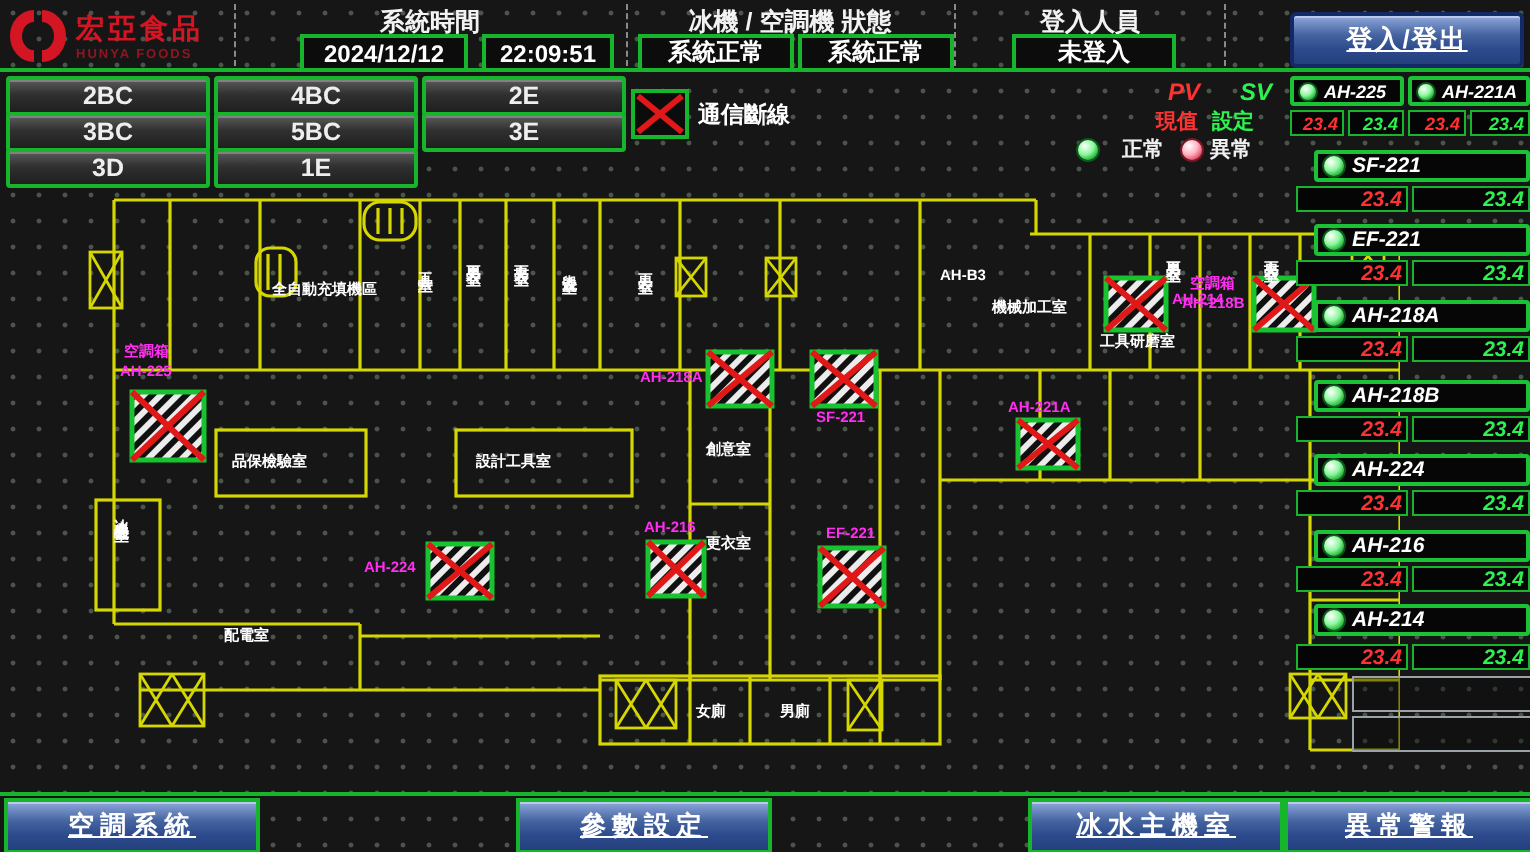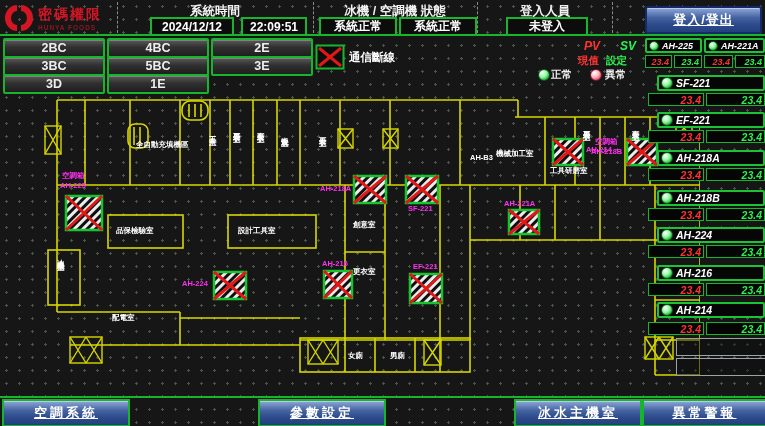--- a/index.html
+++ b/index.html
@@ -57,21 +57,21 @@
 <body>
 
 <div id="screen">
 
   <div class="abs" style="left:4px;top:3px;width:110px;height:30px;display:flex;align-items:center;gap:4px;">
     <svg width="30" height="28" viewBox="0 0 30 28">
       <path d="M13,4 A9,10 0 1 0 13,24" fill="none" stroke="#d41524" stroke-width="6"></path>
       <path d="M17,4 A9,10 0 1 1 17,24" fill="none" stroke="#d41524" stroke-width="6"></path>
     </svg>
     <div>
-      <div style="color:#d41524;font-weight:bold;font-size:14px;letter-spacing:2px;">密碼權限</div>
+      <div style="color:#d41524;font-weight:bold;font-size:14px;letter-spacing:2px;">宏亞食品</div>
       <div style="color:#8f1620;font-weight:bold;font-size:6.5px;letter-spacing:1px;">HUNYA FOODS</div>
     </div>
   </div>
 
   <div class="abs sep" style="left:117px;"></div>
   <div class="abs sep" style="left:313px;"></div>
   <div class="abs sep" style="left:477px;"></div>
   <div class="abs sep" style="left:612px;"></div>
 
   <div class="abs hlabel" style="left:140px;top:3px;width:150px;">系統時間</div>
@@ -103,21 +103,21 @@
     <line x1="4" y1="4" x2="26" y2="22" stroke="#e01818" stroke-width="3"></line>
     <line x1="26" y1="4" x2="4" y2="22" stroke="#e01818" stroke-width="3"></line>
   </svg>
   <div class="abs" style="left:349px;top:50px;font-size:11.5px;font-weight:bold;">通信斷線</div>
 
   <div class="abs pvsv" style="left:584px;top:39px;color:#ff3232;">PV</div>
   <div class="abs pvsv" style="left:620px;top:39px;color:#2cf14e;">SV</div>
   <div class="abs" style="left:578px;top:54px;color:#ff3232;font-size:10.5px;font-weight:bold;">現值</div>
   <div class="abs" style="left:606px;top:54px;color:#2cf14e;font-size:10.5px;font-weight:bold;">設定</div>
 
-  <div class="abs" style="left:538px;top:68px;display:flex;align-items:center;gap:1px;">
+  <div class="abs" style="left:538px;top:68px;display:flex;align-items:center;gap:11px;">
     <span class="lamp"></span>
     <span class="legendtxt">正常</span>
   </div>
   <div class="abs" style="left:590px;top:68px;display:flex;align-items:center;gap:3px;">
     <span class="lamp pink"></span>
     <span class="legendtxt">異常</span>
   </div>
 
   <svg class="abs" style="left:0;top:92px;" width="700" height="304" viewBox="0 92 700 304">
     <defs>
@@ -209,21 +209,21 @@
   </svg>
 
   <div class="rlab vlab" style="left:208px;top:130px;height:48px;">工具室</div>
   <div class="rlab" style="left:136px;top:141px;">全自動充填機區</div>
   <div class="rlab vlab" style="left:232px;top:126px;height:56px;">男更衣室</div>
   <div class="rlab vlab" style="left:256px;top:126px;height:56px;">女更衣室</div>
   <div class="rlab vlab" style="left:280px;top:131px;height:50px;">盥洗室</div>
   <div class="rlab vlab" style="left:318px;top:131px;height:50px;">更衣室</div>
   <div class="rlab" style="left:496px;top:150px;">機械加工室</div>
   <div class="rlab" style="left:550px;top:167px;">工具研磨室</div>
-  <div class="rlab" style="left:470px;top:134px;margin-top:20px;">AH-B3</div>
+  <div class="rlab" style="left:470px;top:134px;">AH-B3</div>
   <div class="rlab" style="left:353px;top:221px;">創意室</div>
   <div class="rlab" style="left:353px;top:268px;">更衣室</div>
   <div class="rlab" style="left:116px;top:227px;">品保檢驗室</div>
   <div class="rlab" style="left:238px;top:227px;">設計工具室</div>
   <div class="rlab vlab" style="left:56px;top:253px;height:50px;">冰水主機室</div>
   <div class="rlab" style="left:112px;top:314px;">配電室</div>
   <div class="rlab" style="left:348px;top:352px;">女廁</div>
   <div class="rlab" style="left:390px;top:352px;">男廁</div>
   <div class="rlab" style="left:665px;top:268px;">更衣室</div>
   <div class="rlab" style="left:670px;top:326px;">寢室</div>

